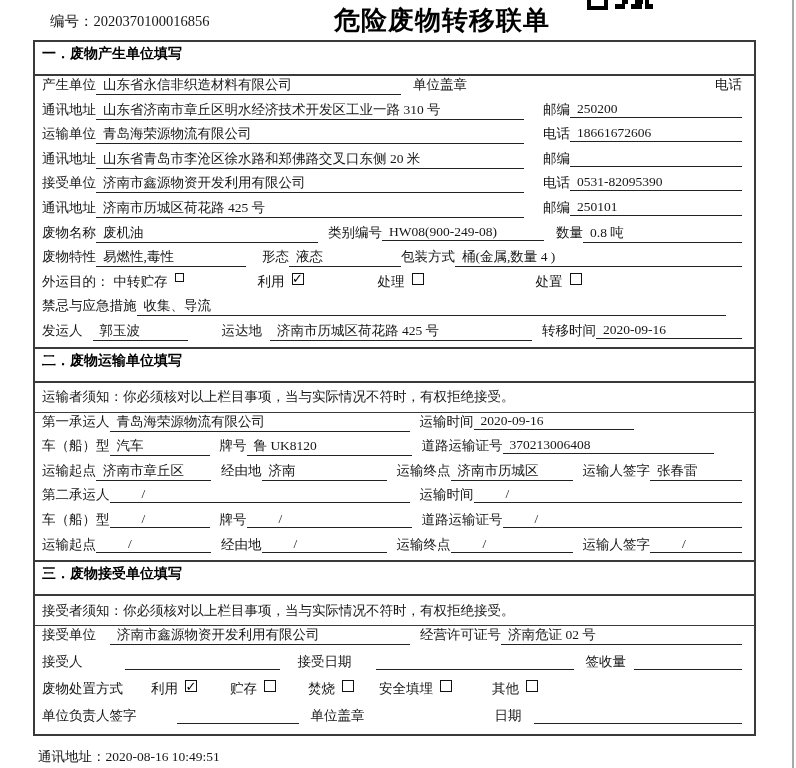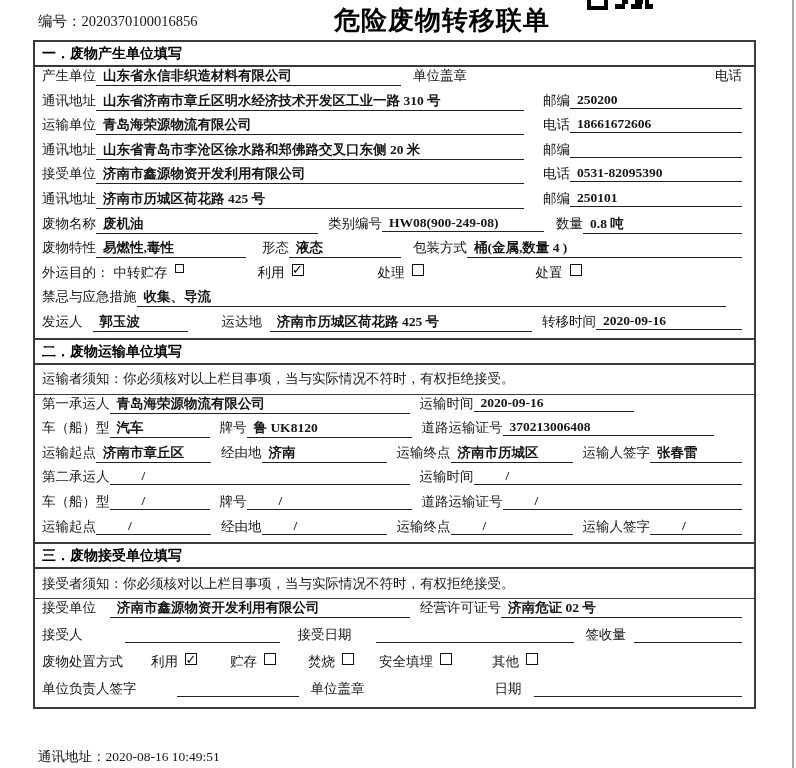--- a/index.html
+++ b/index.html
@@ -1,40 +1,40 @@
 <!DOCTYPE html>
 <html><head>
 <meta charset="utf-8">
 <style>
   html,body { margin:0; padding:0; }
   body {
     width:796px; height:768px; position:relative; overflow:hidden;
     background:#ffffff; color:#161616;
     font-family:"Liberation Serif","DejaVu Serif",serif;
   }
-  .serial { position:absolute; left:38px; top:12px; font-size:14.5px; white-space:nowrap; }
+  .serial { position:absolute; left:50px; top:12px; font-size:14.5px; white-space:nowrap; }
   .title  { position:absolute; left:334px; top:3px; margin:0; font-size:26px; font-weight:bold;
             letter-spacing:1px; font-family:"Liberation Sans","DejaVu Sans",sans-serif; color:#000; }
   .qr { position:absolute; left:587px; top:0; }
   .page-edge { position:absolute; left:792px; top:0; width:2px; height:768px; background:#a9a9a9; }
 
   .form { position:absolute; left:33px; top:40px; width:723px; box-sizing:border-box;
           border:2px solid #3a3a3a; background:#fff; }
 
   .sec-head { font-family:"Liberation Sans","DejaVu Sans",sans-serif; font-weight:bold;
-              font-size:14px; color:#000; padding:3px 8px 3px 7px; line-height:17px;
+              font-size:14px; color:#000; padding:3px 8px 12px 7px; line-height:17px;
               border-bottom:2px solid #3a3a3a; }
   .bt { border-top:2px solid #3a3a3a; }
 
   .r { display:flex; align-items:flex-start; height:24.6px; box-sizing:border-box;
        padding:0 12px 4px 7px; font-size:13.5px; white-space:nowrap; }
   .s3 .r { height:27px; }
   .l { white-space:nowrap; }
   .v { border-bottom:1.4px solid #222; padding:0 3px 0 7px; box-sizing:border-box;
-       min-height:17px; overflow:hidden;font-weight:bold; }
+       min-height:17px; overflow:hidden; }
   .f { flex:1 1 auto; }
   .ma { margin-left:auto; }
   .sl { padding-left:32px; }
 
   .notice { height:29px; display:flex; align-items:center; padding:0 7px;
             font-size:13.5px; border-bottom:1.5px solid #3a3a3a; }
 
   .cb { display:inline-flex; align-items:center; justify-content:center;
         width:12px; height:12px; border:1.5px solid #111; box-sizing:border-box;
         margin-left:7px; margin-bottom:2px; font-size:13px; line-height:1;
@@ -117,21 +117,21 @@
     <span class="v" style="width:162px">HW08(900-249-08)</span>
     <span class="l" style="margin-left:12px">数量</span>
     <span class="v f">0.8 吨</span>
   </div>
 
   <div class="r">
     <span class="l">废物特性</span>
     <span class="v" style="width:150px">易燃性,毒性</span>
     <span class="l" style="margin-left:16px">形态</span>
     <span class="v" style="width:112px">液态</span>
-    <span class="l" style="margin-left:12px">包装方式</span>
+    <span class="l" style="">包装方式</span>
     <span class="v f">桶(金属,数量  4 )</span>
   </div>
 
   <div class="r">
     <span class="l">外运目的：</span>
     <span class="l" style="margin-left:4px">中转贮存</span>
     <span class="cb cb-sm"></span>
     <span class="l" style="margin-left:74px">利用</span>
     <span class="cb">✓</span>
     <span class="l" style="margin-left:74px">处理</span>

